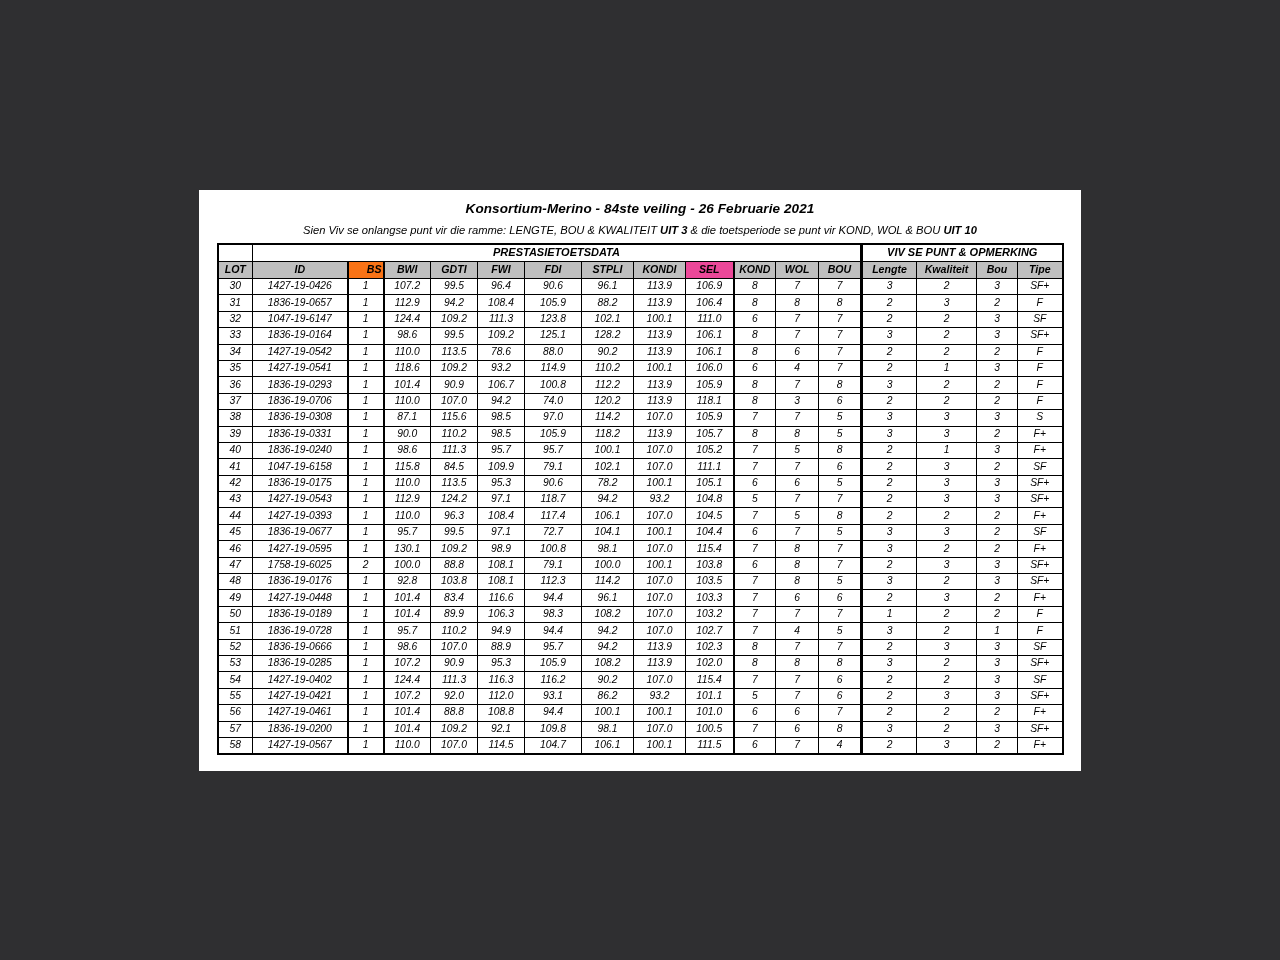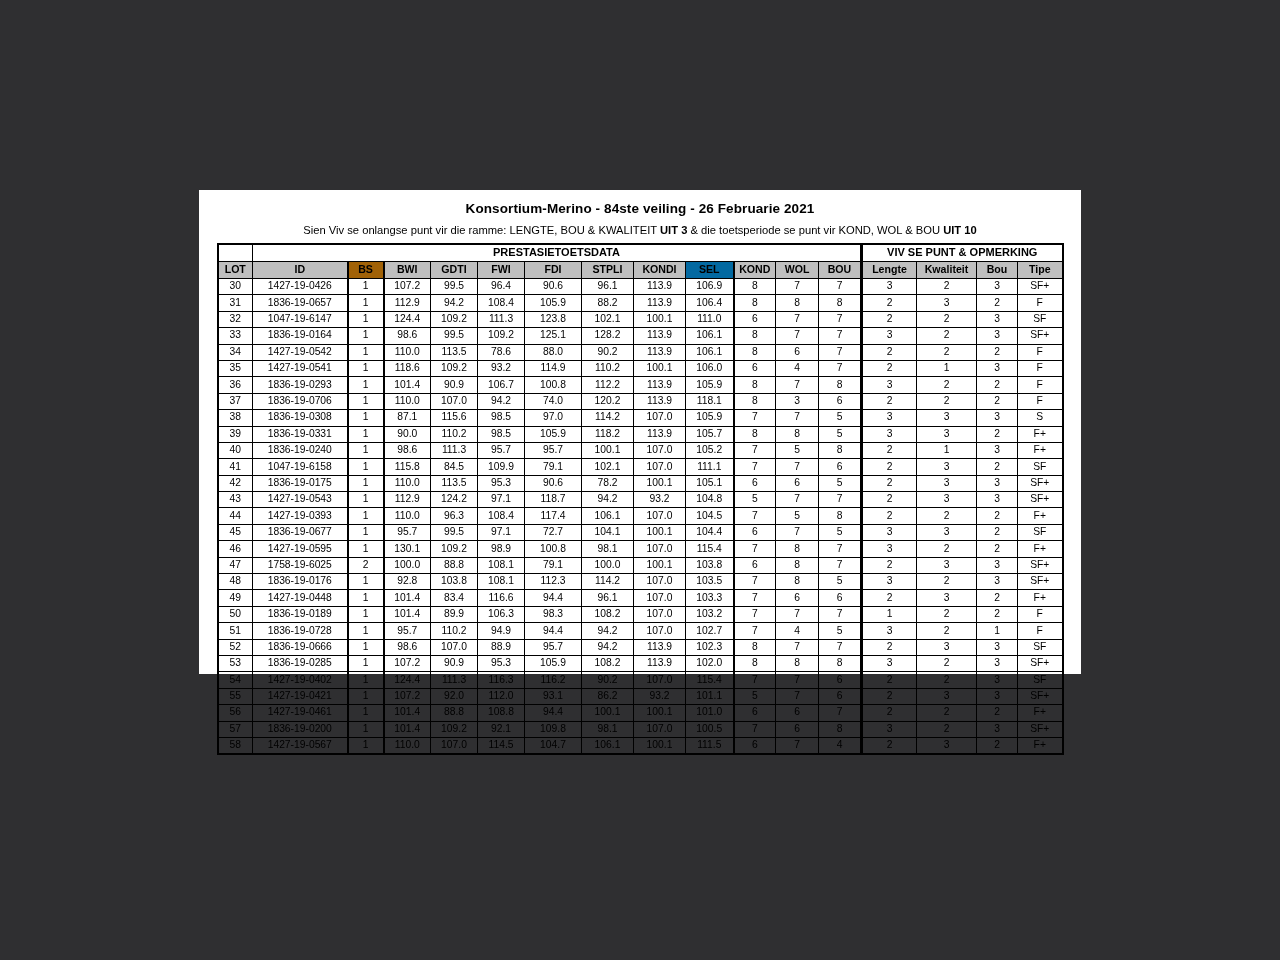--- a/index.html
+++ b/index.html
@@ -9,22 +9,23 @@
     height: 960px;
     background: #2f2f31;
     font-family: "Liberation Sans", sans-serif;
     overflow: hidden;
   }
   .canvas {
     position: absolute;
     left: 199px;
     top: 190px;
     width: 882px;
-    height: 484px;
+    height: 581px;
     background: #ffffff;
+    font-style: italic;
   }
   .title {
     margin-top: 11px;
     text-align: center;
     font-size: 13.5px;
     font-weight: bold;
     color: #000;
     letter-spacing: 0.1px;
   }
   .subtitle {
@@ -94,28 +95,28 @@
       </colgroup>
     <thead>
       <tr class="group-row">
           <th colspan="1"></th>
           <th colspan="12">PRESTASIETOETSDATA</th>
           <th colspan="4" class="bl3">VIV SE PUNT &amp; OPMERKING</th>
         </tr>
       <tr class="colhead-row">
           <th style="background: rgb(191, 191, 191);">LOT</th>
           <th style="background: rgb(191, 191, 191); text-align: center;">ID</th>
-          <th class="bl2" style="background: #a16207;">BS</th>
+          <th class="bl2" style="background: #f97316; text-align: right;">BS</th>
           <th class="bl2" style="background: rgb(191, 191, 191);">BWI</th>
           <th style="background: rgb(191, 191, 191);">GDTI</th>
           <th style="background: rgb(191, 191, 191);">FWI</th>
           <th style="background: rgb(191, 191, 191);">FDI</th>
           <th style="background: rgb(191, 191, 191);">STPLI</th>
           <th style="background: rgb(191, 191, 191);">KONDI</th>
-          <th style="background: #0369a1;">SEL</th>
+          <th style="background: #ec4899;">SEL</th>
           <th class="bl2" style="background: rgb(191, 191, 191);">KOND</th>
           <th style="background: rgb(191, 191, 191);">WOL</th>
           <th style="background: rgb(191, 191, 191);">BOU</th>
           <th class="bl3" style="background: rgb(191, 191, 191);">Lengte</th>
           <th style="background: rgb(191, 191, 191);">Kwaliteit</th>
           <th style="background: rgb(191, 191, 191);">Bou</th>
           <th style="background: rgb(191, 191, 191);">Tipe</th>
         </tr>
     </thead>
     <tbody>

